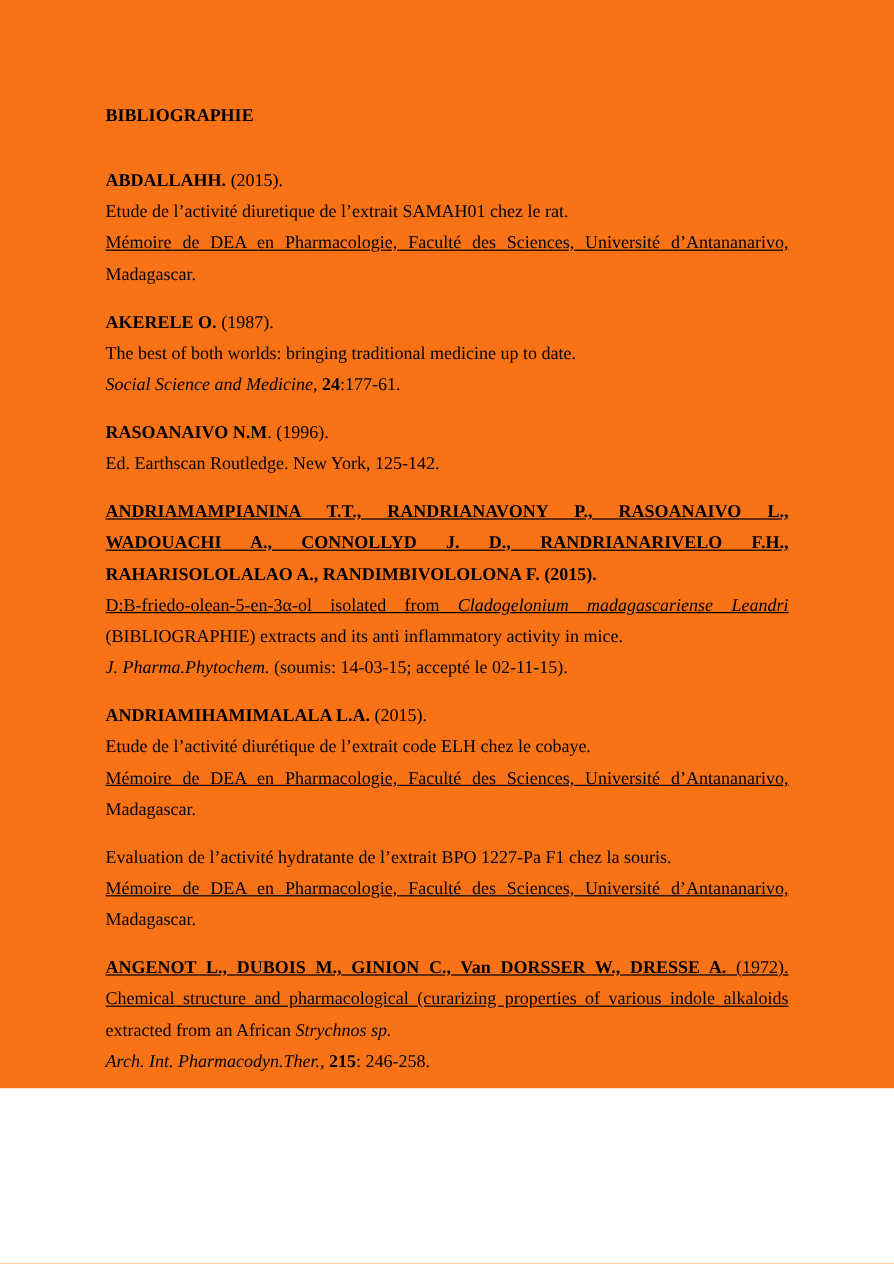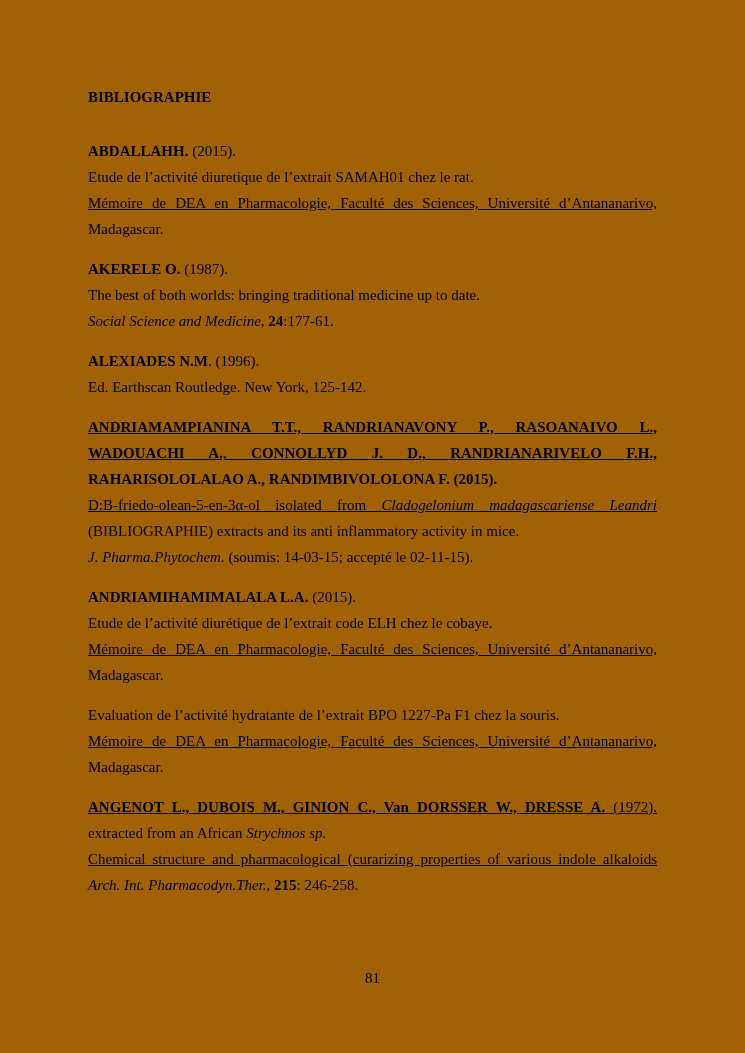--- a/index.html
+++ b/index.html
@@ -3,22 +3,22 @@
 <meta charset="utf-8">
 <style>
   html, body {
     margin: 0;
     padding: 0;
     background: #ffffff;
   }
   .page {
     position: relative;
     width: 745px;
-    height: 1053px;
-    background: #a16207;
+    height: 907px;
+    background: #f97316;
     color: #000000;
     font-family: "Liberation Serif", "DejaVu Serif", serif;
     font-size: 15px;
     line-height: 26px;
     box-sizing: border-box;
     padding: 84px 88px 0 88px;
     overflow: hidden;
   }
   .title {
     font-size: 15px;
@@ -63,21 +63,21 @@
         <p class="line"><span>Etude de l’activité diuretique de l’extrait SAMAH01 chez le rat.</span></p>
         <p class="line stretch"><span>Mémoire de DEA en Pharmacologie, Faculté des Sciences, Université d’Antananarivo,</span></p>
         <p class="line"><span>Madagascar.</span></p>
       </div>
       <div class="entry">
         <p class="line"><span class="seg-b">AKERELE O.</span><span> (1987).</span></p>
         <p class="line"><span>The best of both worlds: bringing traditional medicine up to date.</span></p>
         <p class="line"><span class="seg-i">Social Science and Medicine,</span><span> </span><span class="seg-b">24</span><span>:177-61.</span></p>
       </div>
       <div class="entry">
-        <p class="line"><span class="seg-b">ALEXIADES N.M</span><span>. (1996).</span></p>
+        <p class="line"><span class="seg-b">RASOANAIVO N.M</span><span>. (1996).</span></p>
         <p class="line"><span>Ed. Earthscan Routledge. New York, 125-142.</span></p>
       </div>
       <div class="entry">
         <p class="line stretch"><span class="seg-b">ANDRIAMAMPIANINA T.T., RANDRIANAVONY P., RASOANAIVO L.,</span></p>
         <p class="line stretch"><span class="seg-b">WADOUACHI A., CONNOLLYD J. D., RANDRIANARIVELO F.H.,</span></p>
         <p class="line"><span class="seg-b">RAHARISOLOLALAO A., RANDIMBIVOLOLONA F. (2015).</span></p>
         <p class="line stretch"><span>D:B-friedo-olean-5-en-3α-ol isolated from </span><span class="seg-i">Cladogelonium madagascariense Leandri</span></p>
         <p class="line"><span>(BIBLIOGRAPHIE) extracts and its anti inflammatory activity in mice.</span></p>
         <p class="line"><span class="seg-i">J. Pharma.Phytochem.</span><span> (soumis: 14-03-15; accepté le 02-11-15).</span></p>
       </div>
@@ -87,19 +87,19 @@
         <p class="line stretch"><span>Mémoire de DEA en Pharmacologie, Faculté des Sciences, Université d’Antananarivo,</span></p>
         <p class="line"><span>Madagascar.</span></p>
       </div>
       <div class="entry">
         <p class="line"><span>Evaluation de l’activité hydratante de l’extrait BPO 1227-Pa F1 chez la souris.</span></p>
         <p class="line stretch"><span>Mémoire de DEA en Pharmacologie, Faculté des Sciences, Université d’Antananarivo,</span></p>
         <p class="line"><span>Madagascar.</span></p>
       </div>
       <div class="entry">
         <p class="line stretch"><span class="seg-b">ANGENOT L., DUBOIS M., GINION C., Van DORSSER W., DRESSE A.</span><span> (1972).</span></p>
+        <p class="line stretch"><span>Chemical structure and pharmacological (curarizing properties of various indole alkaloids</span></p>
         <p class="line"><span>extracted from an African </span><span class="seg-i">Strychnos sp.</span></p>
-        <p class="line stretch"><span>Chemical structure and pharmacological (curarizing properties of various indole alkaloids</span></p>
         <p class="line"><span class="seg-i">Arch. Int. Pharmacodyn.Ther.,</span><span> </span><span class="seg-b">215</span><span>: 246-258.</span></p>
       </div>
     </div>
   <div class="pagenum">81</div>
 </div>
 
 </body></html>

